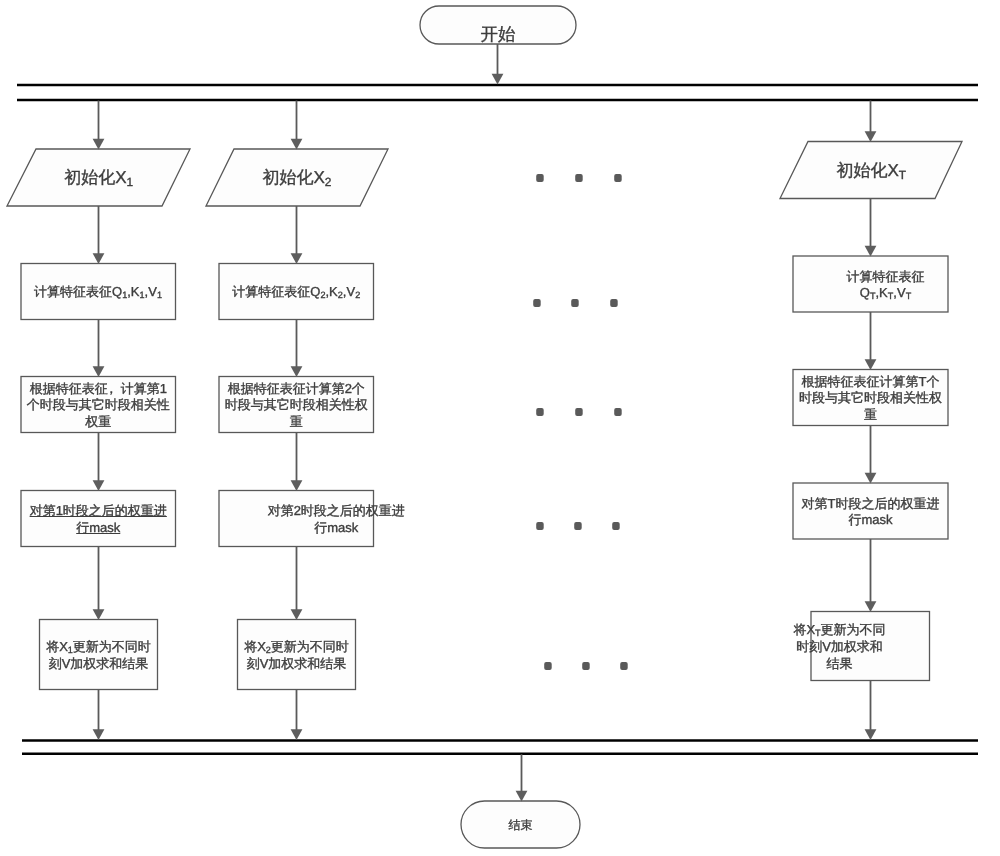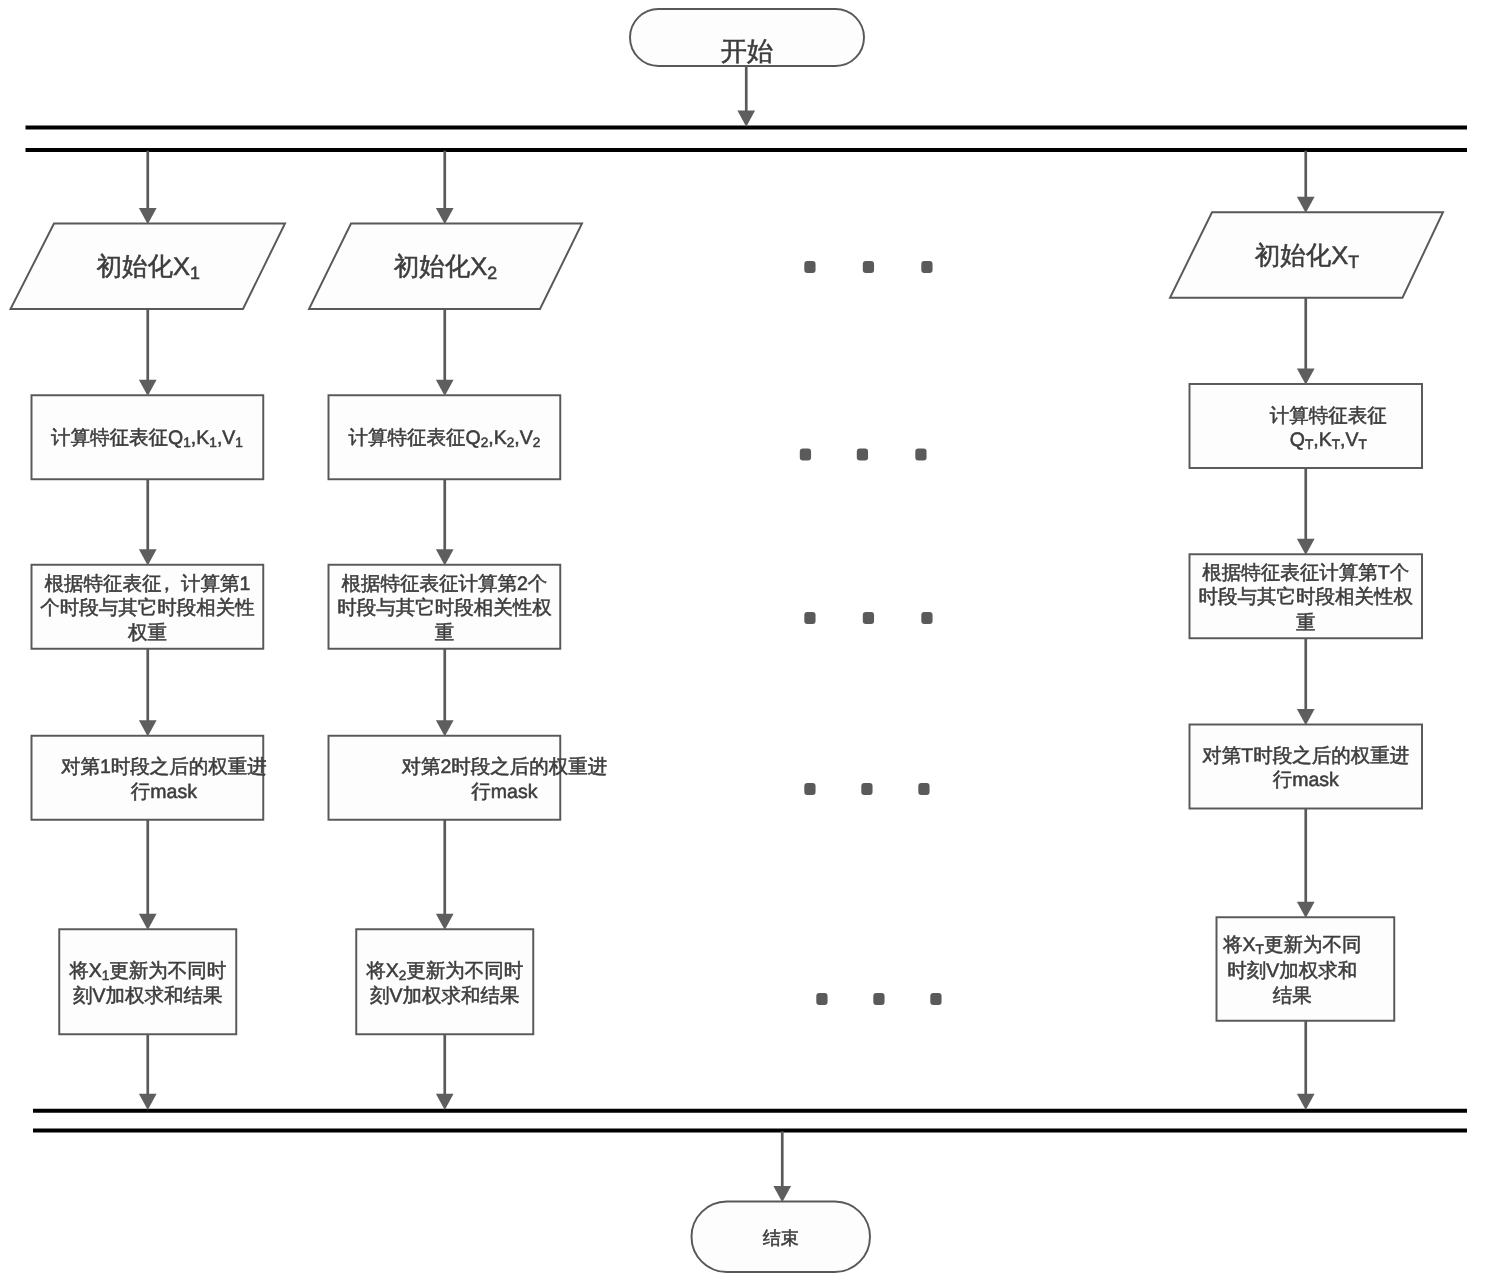--- a/index.html
+++ b/index.html
@@ -162,21 +162,21 @@
 <div class="lbl" style="left:21.0px;top:263.5px;width:154px;height:56.0px;">
       <span><span>计算特征表征Q</span><sub>1</sub><span>,K</span><sub>1</sub><span>,V</span><sub>1</sub></span>
     </div>
 <div class="lbl" style="left:21.0px;top:376.5px;width:154.5px;height:56.0px;">
       <span>
         <span class="ln"><span>根据特征表征</span><span class="cjk-comma">，</span><span>计算第1</span></span>
         <span class="ln">个时段与其它时段相关性</span>
         <span class="ln">权重</span>
       </span>
     </div>
-<div class="lbl" style="left:32px;top:490.5px;width:154.5px;height:56.0px;">
+<div class="lbl" style="left:21.0px;top:490.5px;width:154.5px;height:56.0px;text-decoration:underline;">
       <span>
         <span class="ln">对第1时段之后的权重进</span>
         <span class="ln">行mask</span>
       </span>
     </div>
 <div class="lbl wrap" style="left:39.5px;top:619.5px;width:118.0px;height:70.0px;">
       <span><span>将X</span><sub>1</sub><span>更新为不同时刻V加权求和结果</span></span>
     </div>
 <div class="lbl init" style="left:220.0px;top:149.0px;width:154.0px;height:57.0px;">
       <span><span>初始化X</span><sub>2</sub></span>
@@ -212,16 +212,16 @@
         <span class="ln">时段与其它时段相关性权</span>
         <span class="ln">重</span>
       </span>
     </div>
 <div class="lbl" style="left:793.0px;top:483.0px;width:155.0px;height:56.0px;">
       <span>
         <span class="ln">对第T时段之后的权重进</span>
         <span class="ln">行mask</span>
       </span>
     </div>
-<div class="lbl wrap" style="left:811.0px;top:611.5px;width:101px;height:69.0px;">
+<div class="lbl wrap" style="left:789px;top:611.5px;width:101px;height:69.0px;">
       <span><span>将X</span><sub>T</sub><span>更新为不同时刻V加权求和结果</span></span>
     </div>
 </div>
 
 </body></html>

